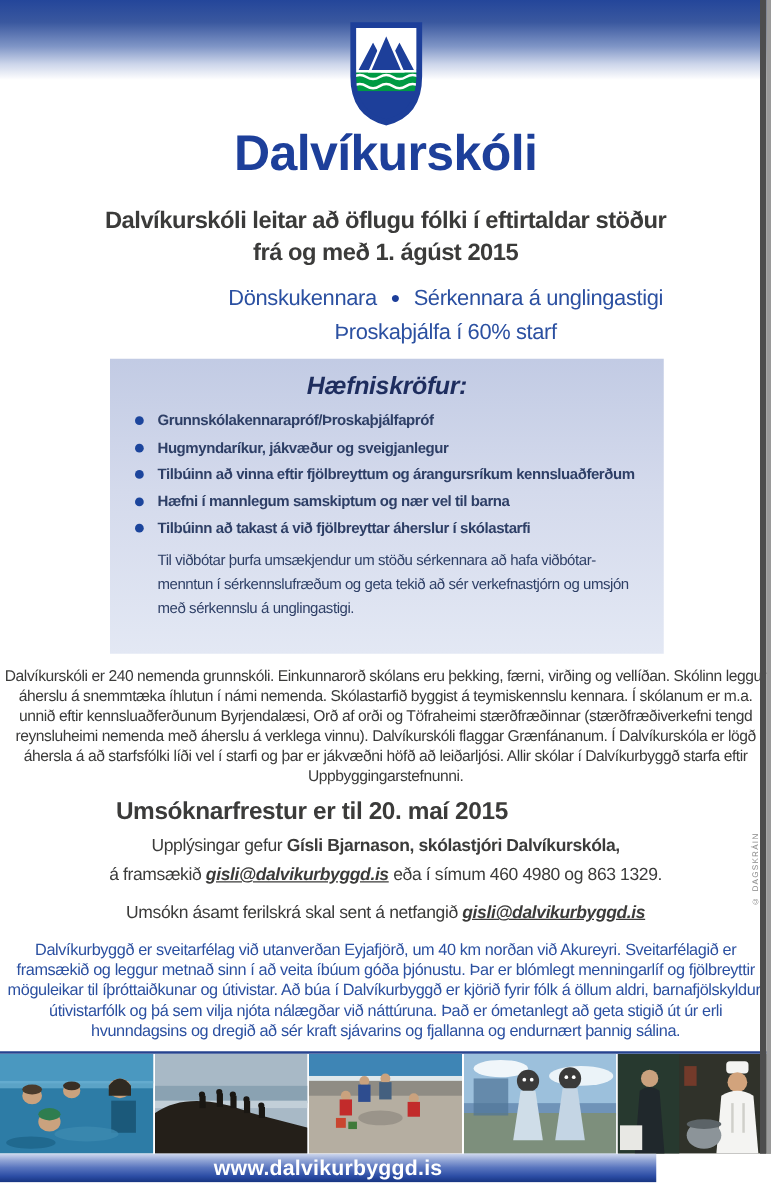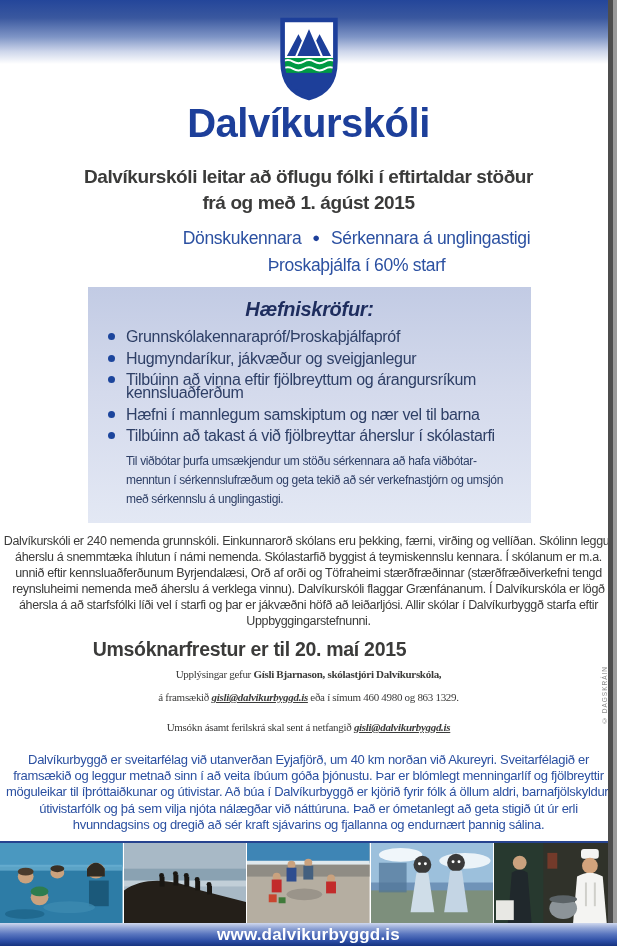--- a/index.html
+++ b/index.html
@@ -19,49 +19,49 @@
   .positions{position:absolute;left:0;top:224px;width:617px;text-align:center;
     font-size:17.5px;line-height:27px;font-weight:normal;color:#2b50a1;letter-spacing:-0.3px;padding-left:48px;}
   .dot-sep{color:#1d3f9a;font-size:13px;padding:0 11px;vertical-align:2px;}
   
   .req-box{position:absolute;left:88px;top:287px;width:443px;height:236px;
     background:linear-gradient(180deg,#c2cbe4 0%,#d4daec 45%,#e3e8f4 100%);}
   .req-title{margin-top:11px;text-align:center;font-size:20px;font-weight:bold;
     font-style:italic;color:#1e2d5e;letter-spacing:-0.3px;}
   .req-list{list-style:none;margin:9px 0 0 0;padding:0 10px 0 20px;}
   .req-list li{position:relative;padding-left:18px;margin-bottom:8.5px;
-    font-size:16px;line-height:13px;color:#2e3f66;letter-spacing:-0.35px;}
+    font-size:12px;line-height:13px;color:#2e3f66;letter-spacing:-0.35px;font-weight:bold;}
   .req-list li .blt{position:absolute;left:0;top:3px;width:7px;height:7px;
     border-radius:50%;background:#1c459c;}
   .req-note{margin:10px 22px 0 38px;font-size:12px;line-height:19px;
     color:#2e3f66;letter-spacing:-0.35px;text-align:left;}
   
   .about-school{position:absolute;left:3px;top:533px;width:611px;text-align:center;
     font-size:12.5px;line-height:16px;color:#3b3b3a;letter-spacing:-0.35px;margin:0;}
   .deadline{position:absolute;left:0;top:638px;width:499px;text-align:center;
     font-size:19.5px;font-weight:bold;color:#3b3b3a;letter-spacing:-0.3px;margin:0;}
   .app-line{position:absolute;left:0;width:617px;text-align:center;
-    font-size:11px;color:#3b3b3a;letter-spacing:-0.3px;margin:0;font-family:Liberation Serif, serif;}
+    font-size:14px;color:#3b3b3a;letter-spacing:-0.3px;margin:0;}
   .app-info{top:668px;}
   .app-contact{top:691px;}
   .app-submit{top:721px;}
   .app-line b{font-weight:bold;}
   .email-link{font-style:italic;font-weight:bold;text-decoration:underline;color:#3b3b3a;}
   .about-town{position:absolute;left:6px;top:752px;width:605px;text-align:center;
     font-size:13px;line-height:16.2px;color:#2b50a1;letter-spacing:-0.3px;margin:0;}
   
   .credit{position:absolute;right:9px;top:666px;writing-mode:vertical-rl;
     transform:rotate(180deg);font-size:6.5px;letter-spacing:1px;color:#8a8a8a;}
   
   .photo-strip{position:absolute;left:0;top:841px;width:617px;height:82px;
     display:flex;gap:1px;background:#ffffff;border-top:2px solid #26438f;box-sizing:border-box;}
   .photo{flex:1 1 0;height:100%;overflow:hidden;}
   .photo svg{display:block;width:100%;height:100%;}
   
-  .footer-bar{position:absolute;left:0;top:923px;width:617px;height:23px;
+  .footer-bar{position:absolute;left:0;top:923px;width:525px;height:23px;
     background:linear-gradient(180deg,#cfd8ee 0%,#93a6d6 22%,#5a76bf 48%,#2c4da5 78%,#16337f 100%);
     text-align:center;}
   .footer-bar span{display:inline-block;line-height:23px;font-size:17px;
     font-weight:bold;color:#ffffff;letter-spacing:0.2px;}
   
   .edge-dark{position:absolute;left:608px;top:0;width:5px;height:923px;background:#4d4d4d;}
   .edge-gray{position:absolute;left:613px;top:0;width:4px;height:923px;background:#9a9a9a;}
 </style>
 </head>
 <body>

